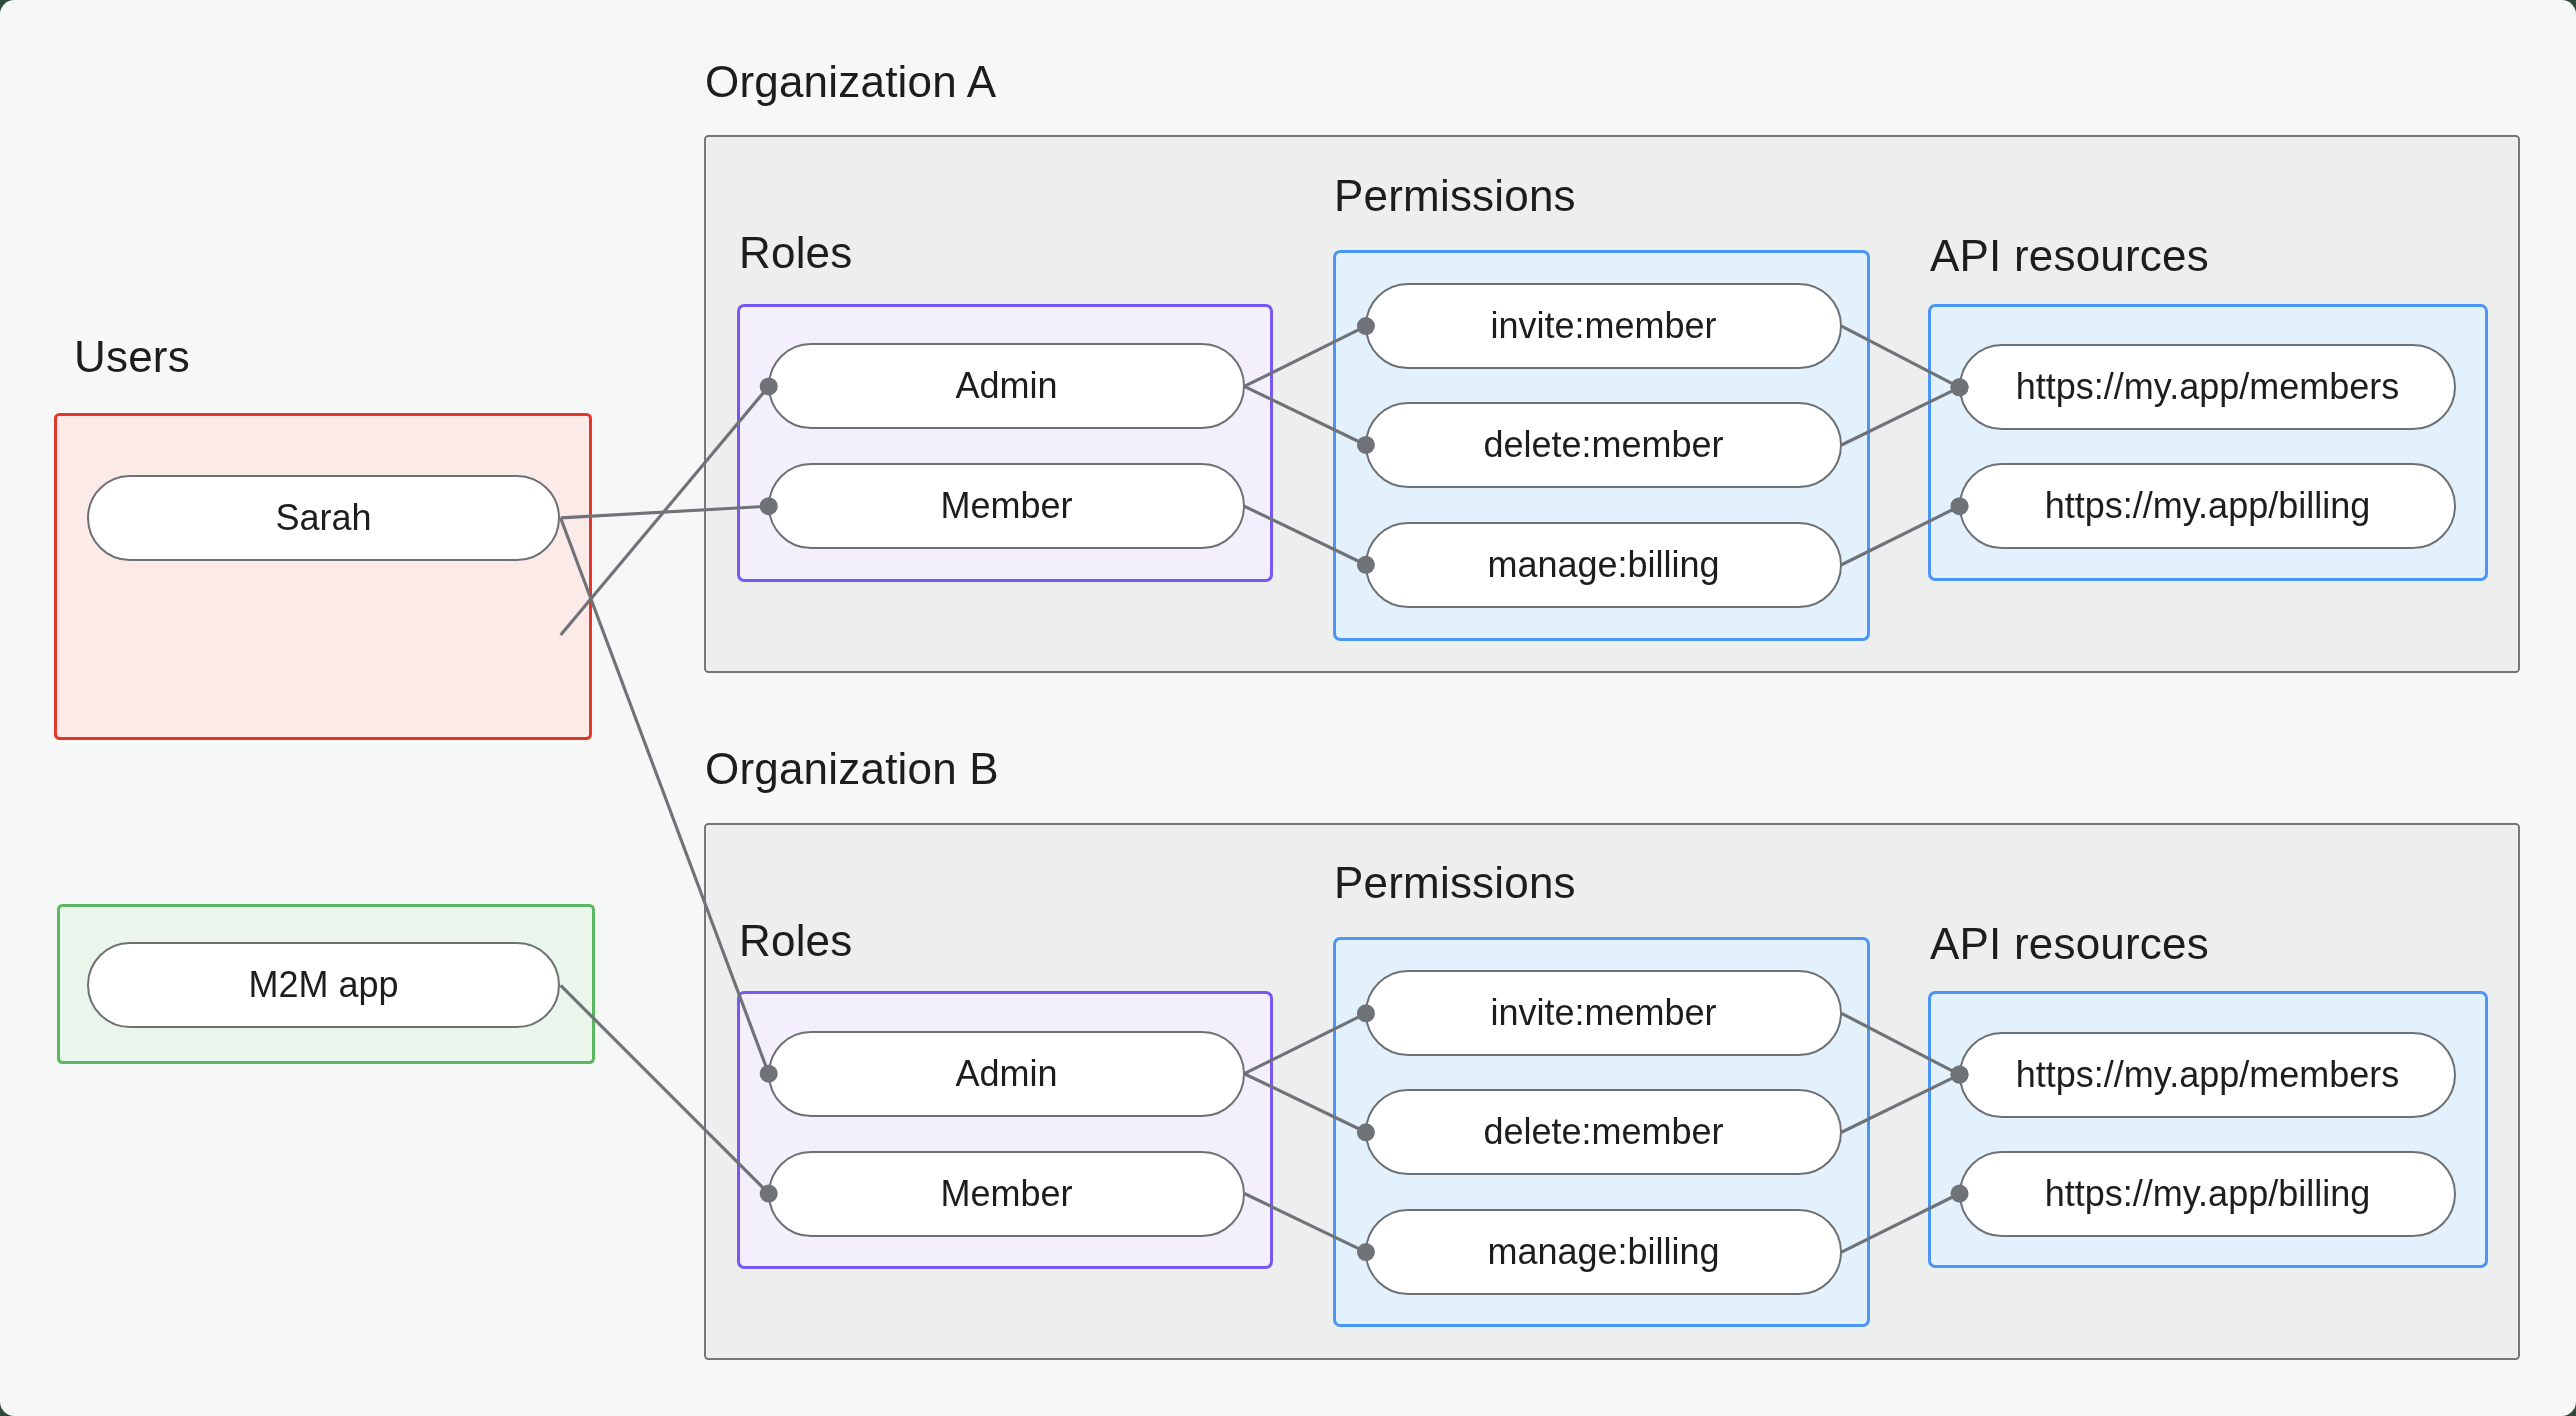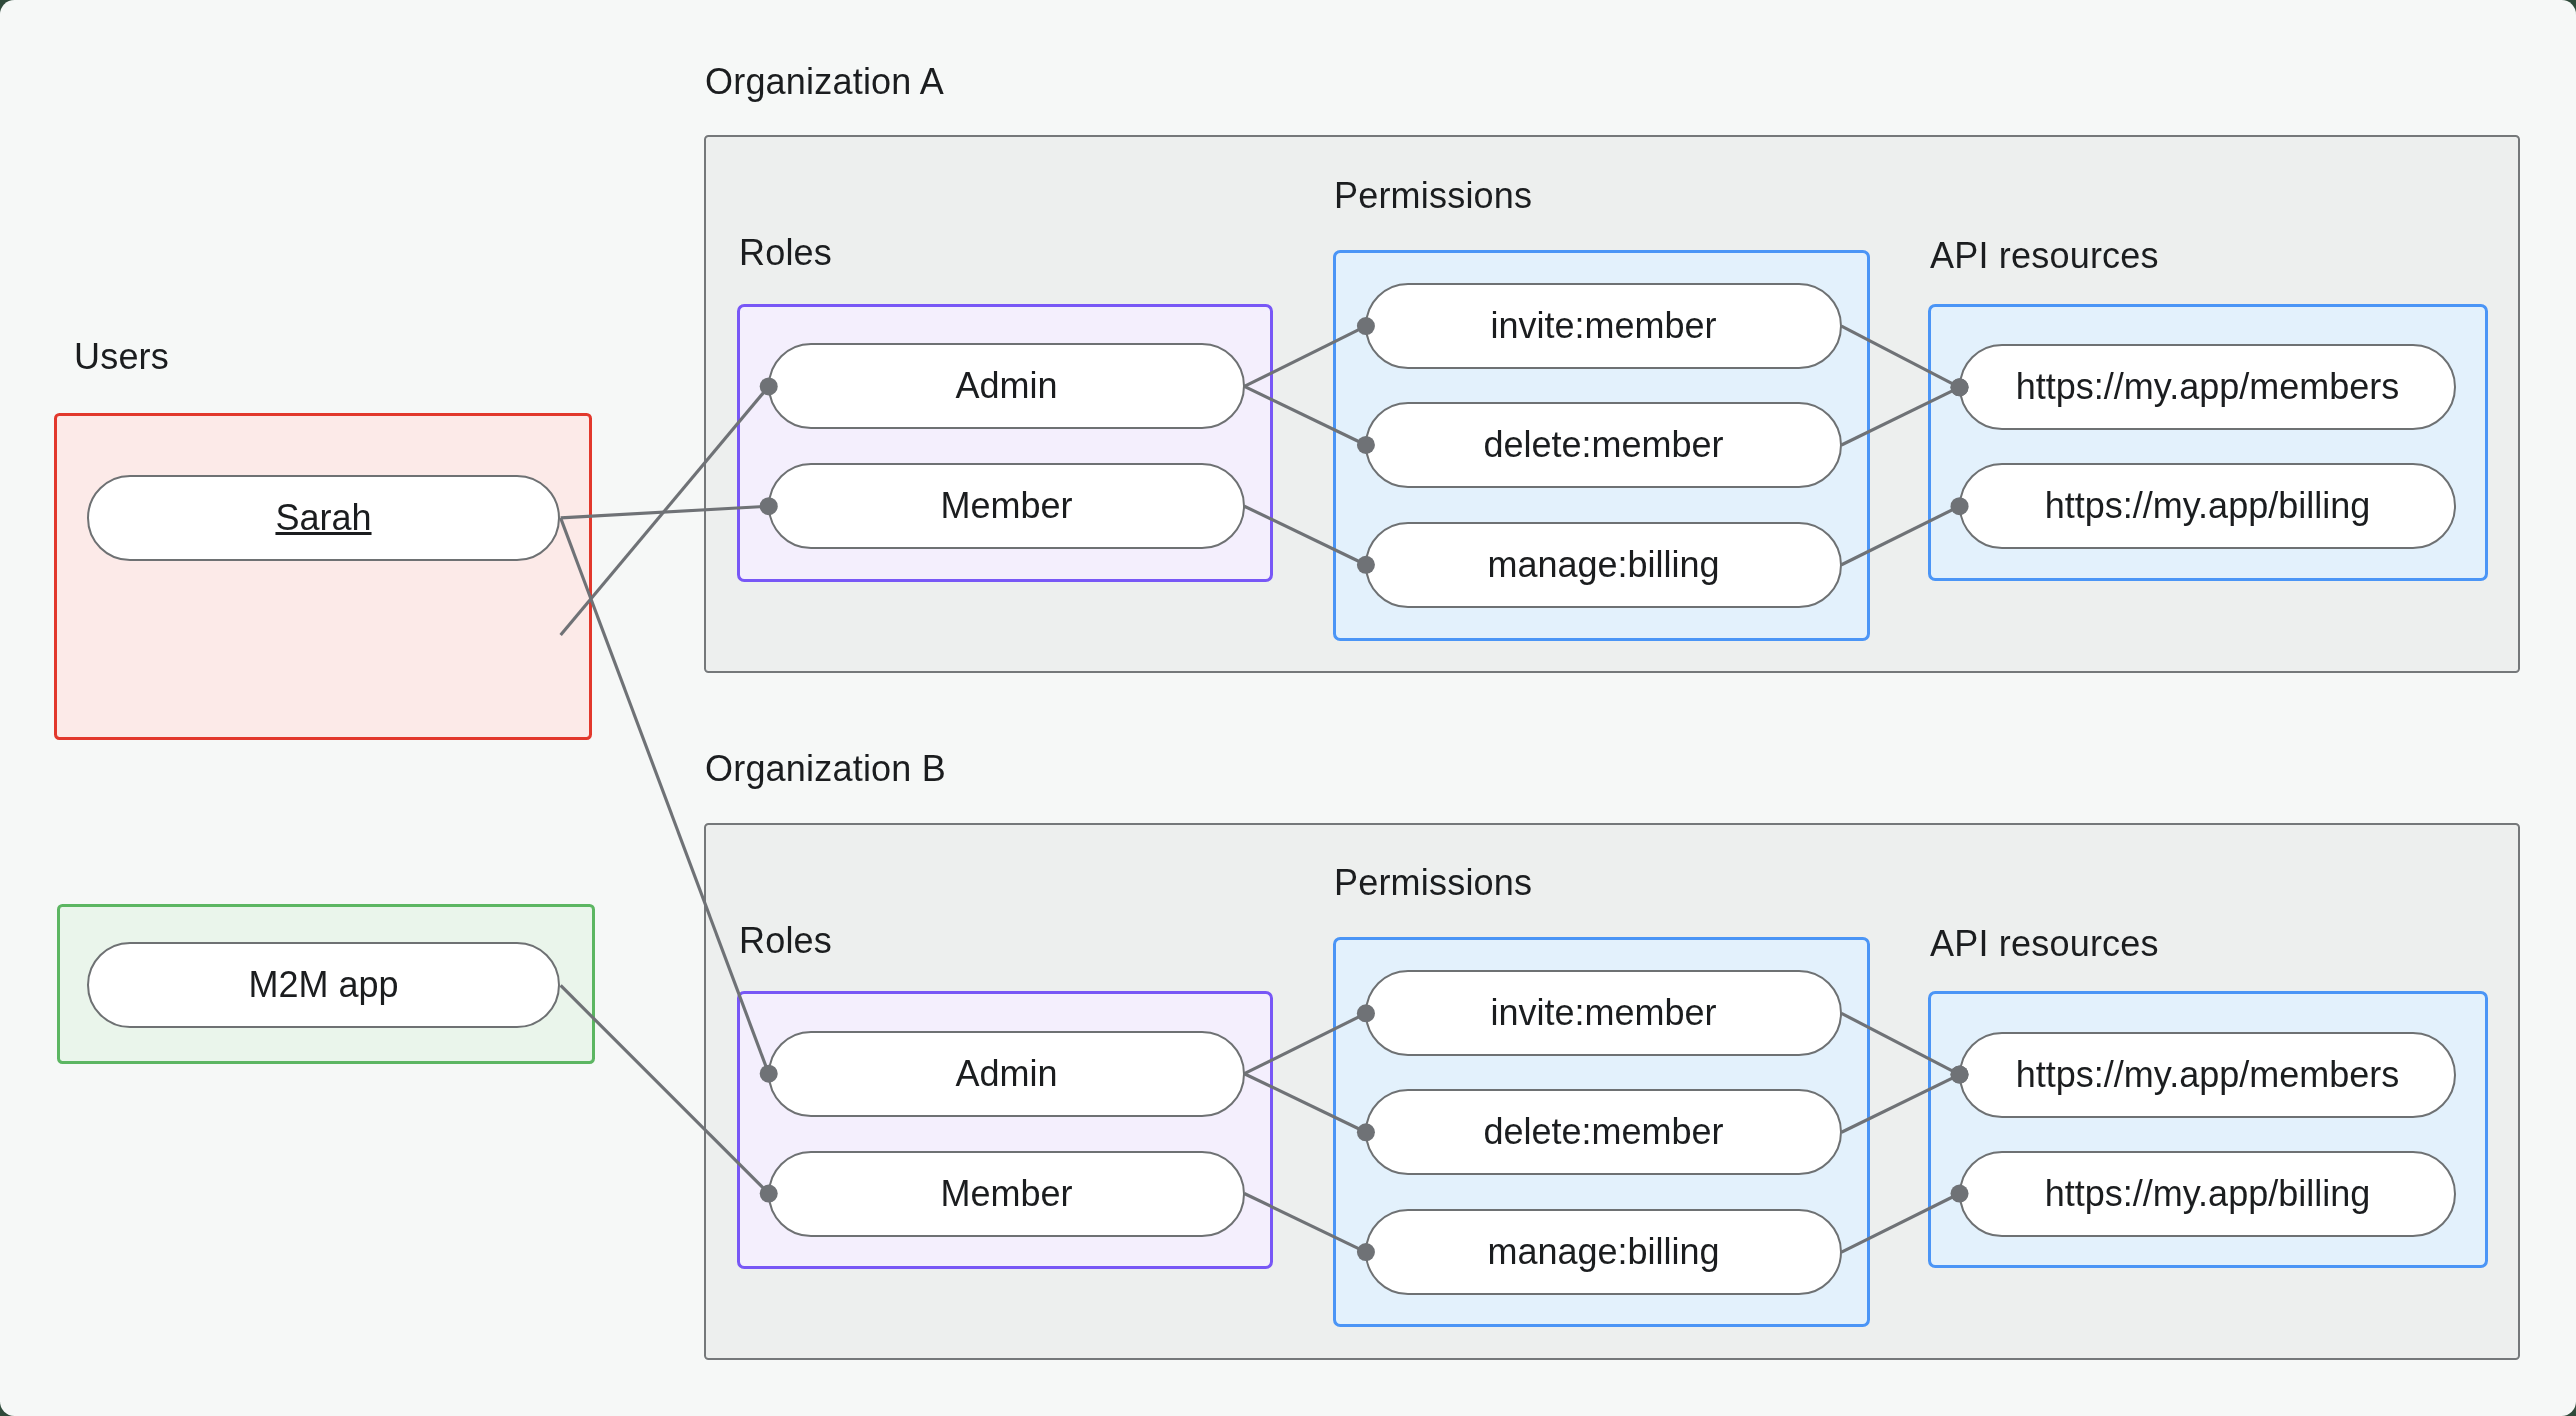--- a/index.html
+++ b/index.html
@@ -14,21 +14,21 @@
     border-radius:14.4px;overflow:hidden;
   }
   .box{position:absolute;box-sizing:border-box;z-index:1;}
   .box.gray{background:var(--org-fill,#EDEFEE);border:2.7px solid var(--org-border,#75787A);border-radius:4.5px;}
   .box.red{background:var(--users-fill,#FCEAE8);border:3.6px solid var(--users-border,#E2382C);border-radius:5.4px;}
   .box.green{background:var(--m2m-fill,#EAF5EB);border:3.6px solid var(--m2m-border,#5CB662);border-radius:5.4px;}
   .box.purple{background:var(--roles-fill,#F4EFFD);border:3.6px solid var(--roles-border,#7857F6);border-radius:7.2px;}
   .box.blue{background:var(--blue-fill,#E3F1FC);border:3.6px solid var(--blue-border,#4B95F6);border-radius:7.2px;}
 
   .lbl{
-    position:absolute;z-index:2;font-size:36px;line-height:41px;
+    position:absolute;z-index:2;font-size:44px;line-height:41px;
     color:var(--ink,#1B1D1F);white-space:nowrap;letter-spacing:0.2px;
   }
   .pill{
     position:absolute;height:86px;box-sizing:border-box;z-index:2;
     background:var(--pill-fill,#FFFFFF);border:2.7px solid var(--pill-border,#6E7173);
     border-radius:43px;display:flex;align-items:center;justify-content:center;
     font-size:36px;color:var(--ink,#1B1D1F);white-space:nowrap;
   }
   #edges{position:absolute;left:0;top:0;z-index:3;pointer-events:none;}
 
@@ -50,21 +50,21 @@
   #l-orga  {left:705px; top:61px;}
   #l-orgb  {left:705px; top:748px;}
   #l-rolesa{left:739px; top:232px;}
   #l-rolesb{left:739px; top:920px;}
   #l-perma {left:1334px;top:175px;}
   #l-permb {left:1334px;top:862px;}
   #l-apia  {left:1930px;top:235px;}
   #l-apib  {left:1930px;top:923px;}
 
   
-  #p-sarah   {left:87px;  top:475px;  width:473px;text-decoration:underline;}
+  #p-sarah   {left:87px;  top:475px;  width:473px;}
   #p-john    {left:87px;  top:592px;  width:473px;}
   #p-m2m     {left:87px;  top:942px; width:473px;}
   #p-admina  {left:768px; top:343px;  width:477px;}
   #p-membera {left:768px; top:463px;  width:477px;}
   #p-adminb  {left:768px; top:1031px; width:477px;}
   #p-memberb {left:768px; top:1151px; width:477px;}
   #p-invitea {left:1365px;top:283px;  width:477px;}
   #p-deletea {left:1365px;top:402px;  width:477px;}
   #p-managea {left:1365px;top:522px;  width:477px;}
   #p-inviteb {left:1365px;top:970px; width:477px;}

